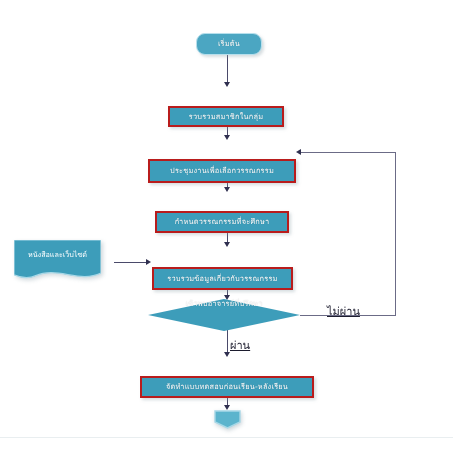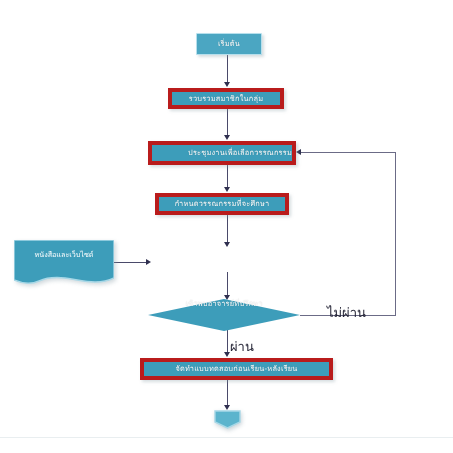--- a/index.html
+++ b/index.html
@@ -33,27 +33,28 @@
   
   .node {
     position: absolute;
     display: flex;
     align-items: center;
     justify-content: center;
     box-sizing: border-box;
   }
   .proc {
     background: #3d9dba;
-    border: 4px solid #b91c1c;
+    border: 2px solid #b91c1c;
     box-shadow: 2px 2px 3px rgba(140,160,170,0.35);
+    margin-top: 18px;
   }
   .terminator-start {
     background: #4ba6c2;
     border: 1px solid #b6dfec;
-    border-radius: 1px;
+    border-radius: 9px;
     box-shadow: 2px 2px 3px rgba(140,160,170,0.35);
   }
   
   .decision {
     position: absolute;
     display: flex;
     align-items: flex-start;
     justify-content: center;
   }
   .decision .dia-shape {
@@ -129,23 +130,24 @@
   .arrowhead-left {
     position: absolute;
     width: 0; height: 0;
     border-top: 3.5px solid transparent;
     border-bottom: 3.5px solid transparent;
     border-right: 5px solid #2f2f4f;
   }
   
   .edge-label {
     position: absolute;
-    font-size: 13px;
+    font-size: 11px;
     color: #1c1c2e;
     white-space: nowrap;
+    text-decoration: underline;
   }
   .hairline {
     position: absolute;
     left: 0;
     width: 453px;
     height: 1px;
     background: #e9eef0;
   }
 </style>
 </head>
@@ -183,48 +185,51 @@
   <div class="arrowhead-left" style="left:296px; top:148.5px;"></div>
 
   <div class="node terminator-start" style="left:196px; top:33px; width:66px; height:22px;">
     <span class="node-label">เริ่มต้น</span>
   </div>
 
   <div class="node proc" style="left:168px; top:88px; width:116px; height:21px;">
     <span class="node-label">รวบรวมสมาชิกในกลุ่ม</span>
   </div>
 
-  <div class="node proc" style="left:148px; top:141px; width:148px; height:24px;justify-content:flex-end;">
+  <div class="node proc" style="left:148px; top:141px; width:148px; height:24px;">
     <span class="node-label">ประชุมงานเพื่อเลือกวรรณกรรม</span>
   </div>
 
   <div class="node proc" style="left:155px; top:193px; width:134px; height:22px;justify-content:center;">
     <span class="node-label">กำหนดวรรณกรรมที่จะศึกษา</span>
   </div>
 
-
-  <div class="document" style="left:14px; top:240px; width:100px; height:48px;">
+  <div class="node proc" style="left:152px; top:249px; width:141px; height:23px;">
+    <span class="node-label">รวบรวมข้อมูลเกี่ยวกับวรรณกรรม</span>
+  </div>
+
+  <div class="document" style="left:14px; top:240px; width:87px; height:48px;">
     <svg class="doc-svg" viewBox="0 0 100 48" preserveAspectRatio="none">
       <path d="M0,0 L100,0 L100,38 C75,50 50,30 25,41 C16,45 7,43 0,40 Z" fill="#3d9dba" stroke="#a8d8e7" stroke-width="1.4"></path>
     </svg>
     <div class="doc-text">
       <div>หนังสือและเว็บไซต์</div>
     </div>
   </div>
 
   <div class="decision" style="left:148px; top:299px; width:152px; height:32px;">
     <div class="dia-edge"></div>
     <div class="dia-shape"></div>
     <span class="node-label">เข้าพบอาจารย์ที่ปรึกษา</span>
   </div>
 
   <div class="edge-label" style="left:230px; top:336px;">ผ่าน</div>
   <div class="edge-label" style="left:327px; top:302px;">ไม่ผ่าน</div>
 
-  <div class="node proc" style="left:140px; top:358px; width:193px; height:22px;">
+  <div class="node proc" style="left:140px; top:358px; width:174px; height:22px;">
     <span class="node-label">จัดทำแบบทดสอบก่อนเรียน-หลังเรียน</span>
   </div>
 
   <div class="endshape" style="left:214px; top:410px; width:27px; height:19px;">
     <svg class="end-svg" viewBox="0 0 27 19" preserveAspectRatio="none">
       <path d="M1,1 L26,1 L26,12 L13.5,18 L1,12 Z" fill="#5cb4cd" stroke="#a8d8e7" stroke-width="1.4"></path>
     </svg>
     <span class="node-label" style="position:absolute; left:0; right:0; top:4px;"></span>
   </div>
 

